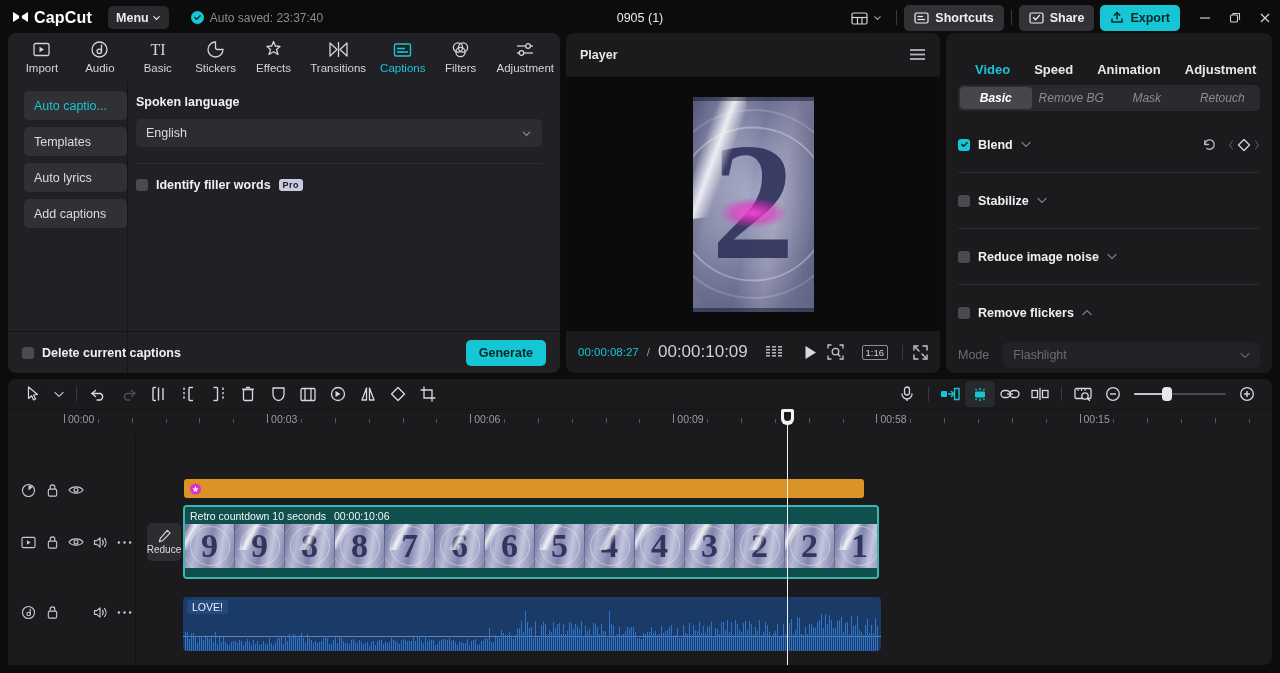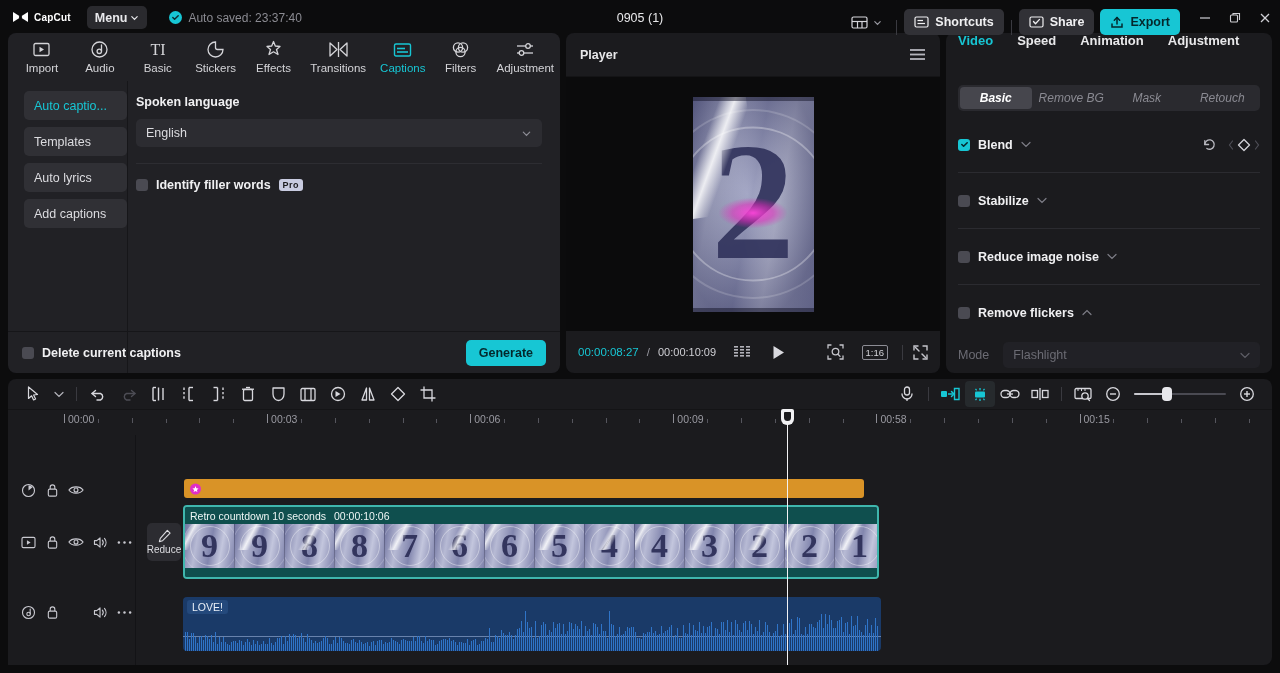--- a/index.html
+++ b/index.html
@@ -13,39 +13,39 @@
   }
   .app { position: relative; width: 1280px; height: 673px; background: #0c0c0d; }
 
   
   .titlebar {
     position: absolute; left: 0; top: 0; width: 1280px; height: 35px;
     display: flex; align-items: center; background: #0c0c0d;
   }
   .logo { display: flex; align-items: center; gap: 5px; margin-left: 12px; }
   .logo-mark { width: 17px; height: 15px; }
-  .logo-text { font-size: 10px; font-weight: bold; color: #fff; letter-spacing: .2px; }
+  .logo-text { font-size: 16px; font-weight: bold; color: #fff; letter-spacing: .2px; }
   .menu-btn {
     margin-left: 16px; height: 23px; padding: 0 8px; border-radius: 5px;
     background: #2a2a2e; display: flex; align-items: center; gap: 3px;
     font-size: 12.5px; font-weight: bold; color: #e9e9ec; cursor: pointer;
   }
   .autosave { display: flex; align-items: center; gap: 6px; margin-left: 22px; }
   .autosave-check {
     width: 13px; height: 13px; border-radius: 50%; background: #17c6d4;
     display: flex; align-items: center; justify-content: center;
   }
   .autosave-text { font-size: 12px; color: #8b8b92; }
   .doc-title {
     position: absolute; left: 0; top: 0; width: 1280px; height: 35px;
     display: flex; align-items: center; justify-content: center;
     font-size: 12.5px; color: #e8e8ea; pointer-events: none;
   }
   .tb-right {
-    margin-left: auto; display: flex; align-items: flex-end; gap: 0; height: 35px;
+    margin-left: auto; display: flex; align-items: center; gap: 0; height: 35px;
     position: relative; z-index: 4;
   }
   .layout-btn {
     display: flex; align-items: center; gap: 5px; padding: 0 7px; height: 26px; cursor: pointer;
   }
   .vsep { width: 1px; height: 15px; background: #3a3a40; margin: 0 7px; }
   .pill {
     display: flex; align-items: center; gap: 6px; height: 26px; padding: 0 10px;
     border-radius: 5px; font-size: 12.5px; font-weight: bold; cursor: pointer;
   }
@@ -149,30 +149,30 @@
     background: radial-gradient(ellipse, rgba(255,70,220,.95) 0%, rgba(230,40,190,.55) 42%, rgba(190,20,160,0) 72%);
     filter: blur(.4px);
   }
   .vf-bar { position: absolute; left: 0; right: 0; height: 4px; background: rgba(20,20,40,.5); }
   .player-ctrl {
     position: absolute; left: 0; right: 0; bottom: 0; height: 42px;
     display: flex; align-items: center; padding: 0 12px; gap: 8px;
   }
   .tc-cur { font-size: 11.5px; color: #17c6d4; }
   .tc-sep { font-size: 11.5px; color: #9a9aa2; }
-  .tc-tot { font-size: 11px; color: #cfcfd4; }
+  .tc-tot { font-size: 17px; color: #cfcfd4; }
   .pc-icon { display: flex; align-items: center; justify-content: center; cursor: pointer; color: #cfcfd4; }
   .ratio-chip {
     border: 1px solid #8d8d95; border-radius: 2px; font-size: 9.5px; color: #d5d5da;
     padding: 1px 3px; cursor: pointer;
   }
 
   
   #right-panel { left: 946px; top: 33px; width: 326px; height: 340px; background: #1b1b1e; }
-  .rtabs { height: 44px; display: flex; align-items: flex-start; gap: 24px; padding: 0 12px; }
+  .rtabs { height: 44px; display: flex; align-items: flex-end; gap: 24px; padding: 0 29px; }
   .rtab { font-size: 13px; font-weight: bold; color: #e8e8ea; cursor: pointer; }
   .rtab.active { color: #17c6d4; }
   .rsubwrap { padding: 8px 12px 0; font-style: italic; }
   .rsub {
     height: 26px; background: #2a2a2f; border-radius: 5px; display: flex; align-items: center;
   }
   .rsub-item {
     flex: 1; text-align: center; font-size: 12px; color: #8a8a92; height: 22px;
     line-height: 22px; margin: 0 2px; border-radius: 4px; cursor: pointer;
   }

